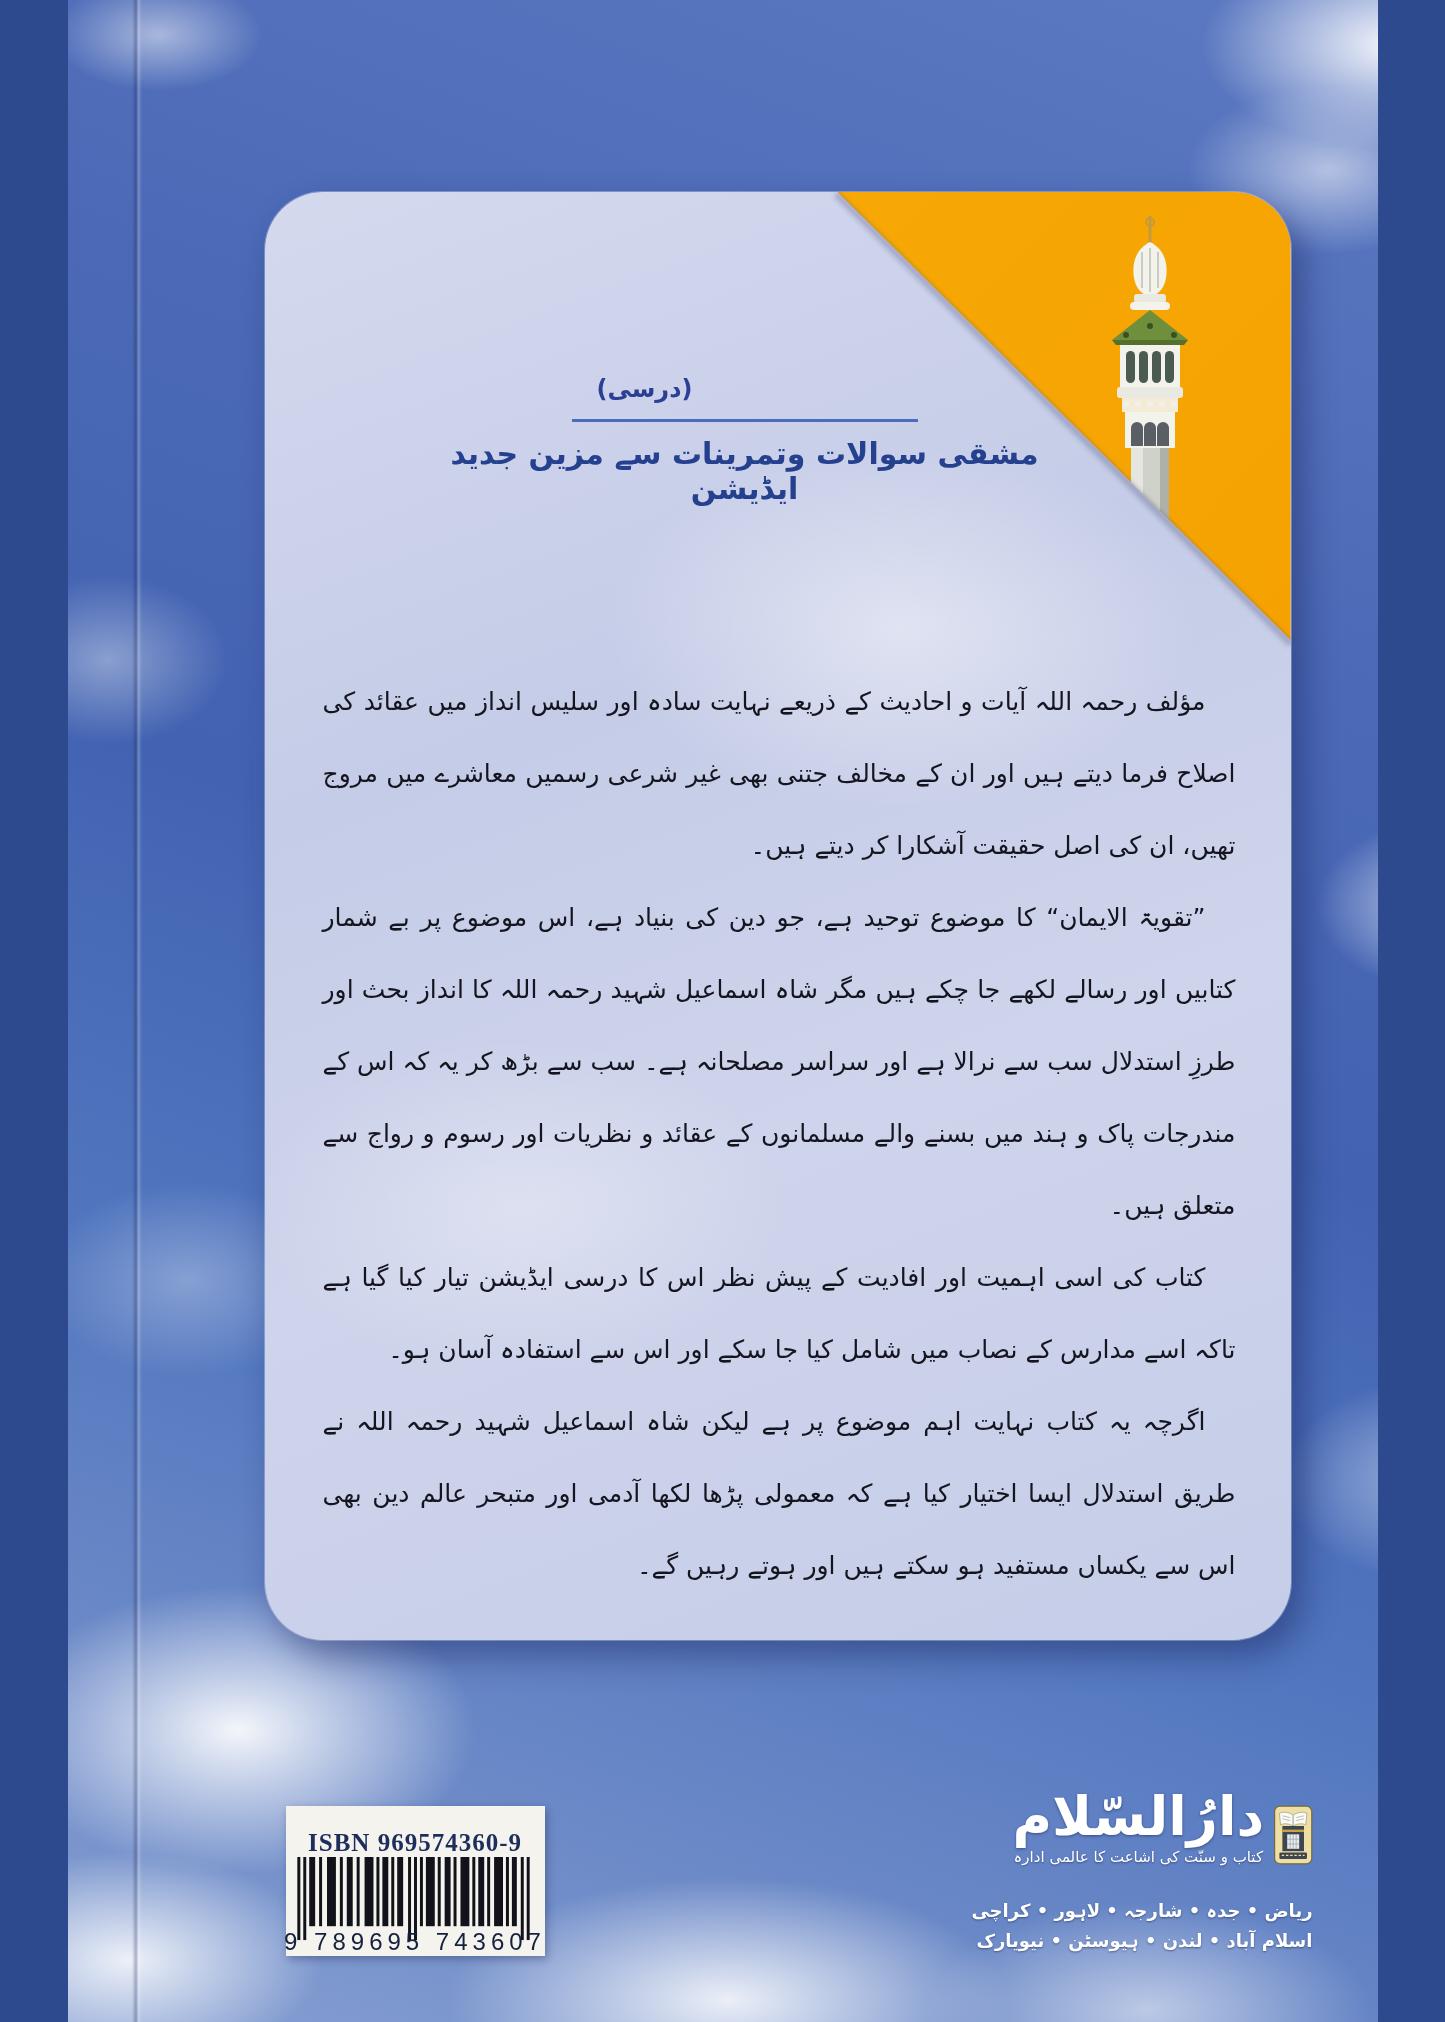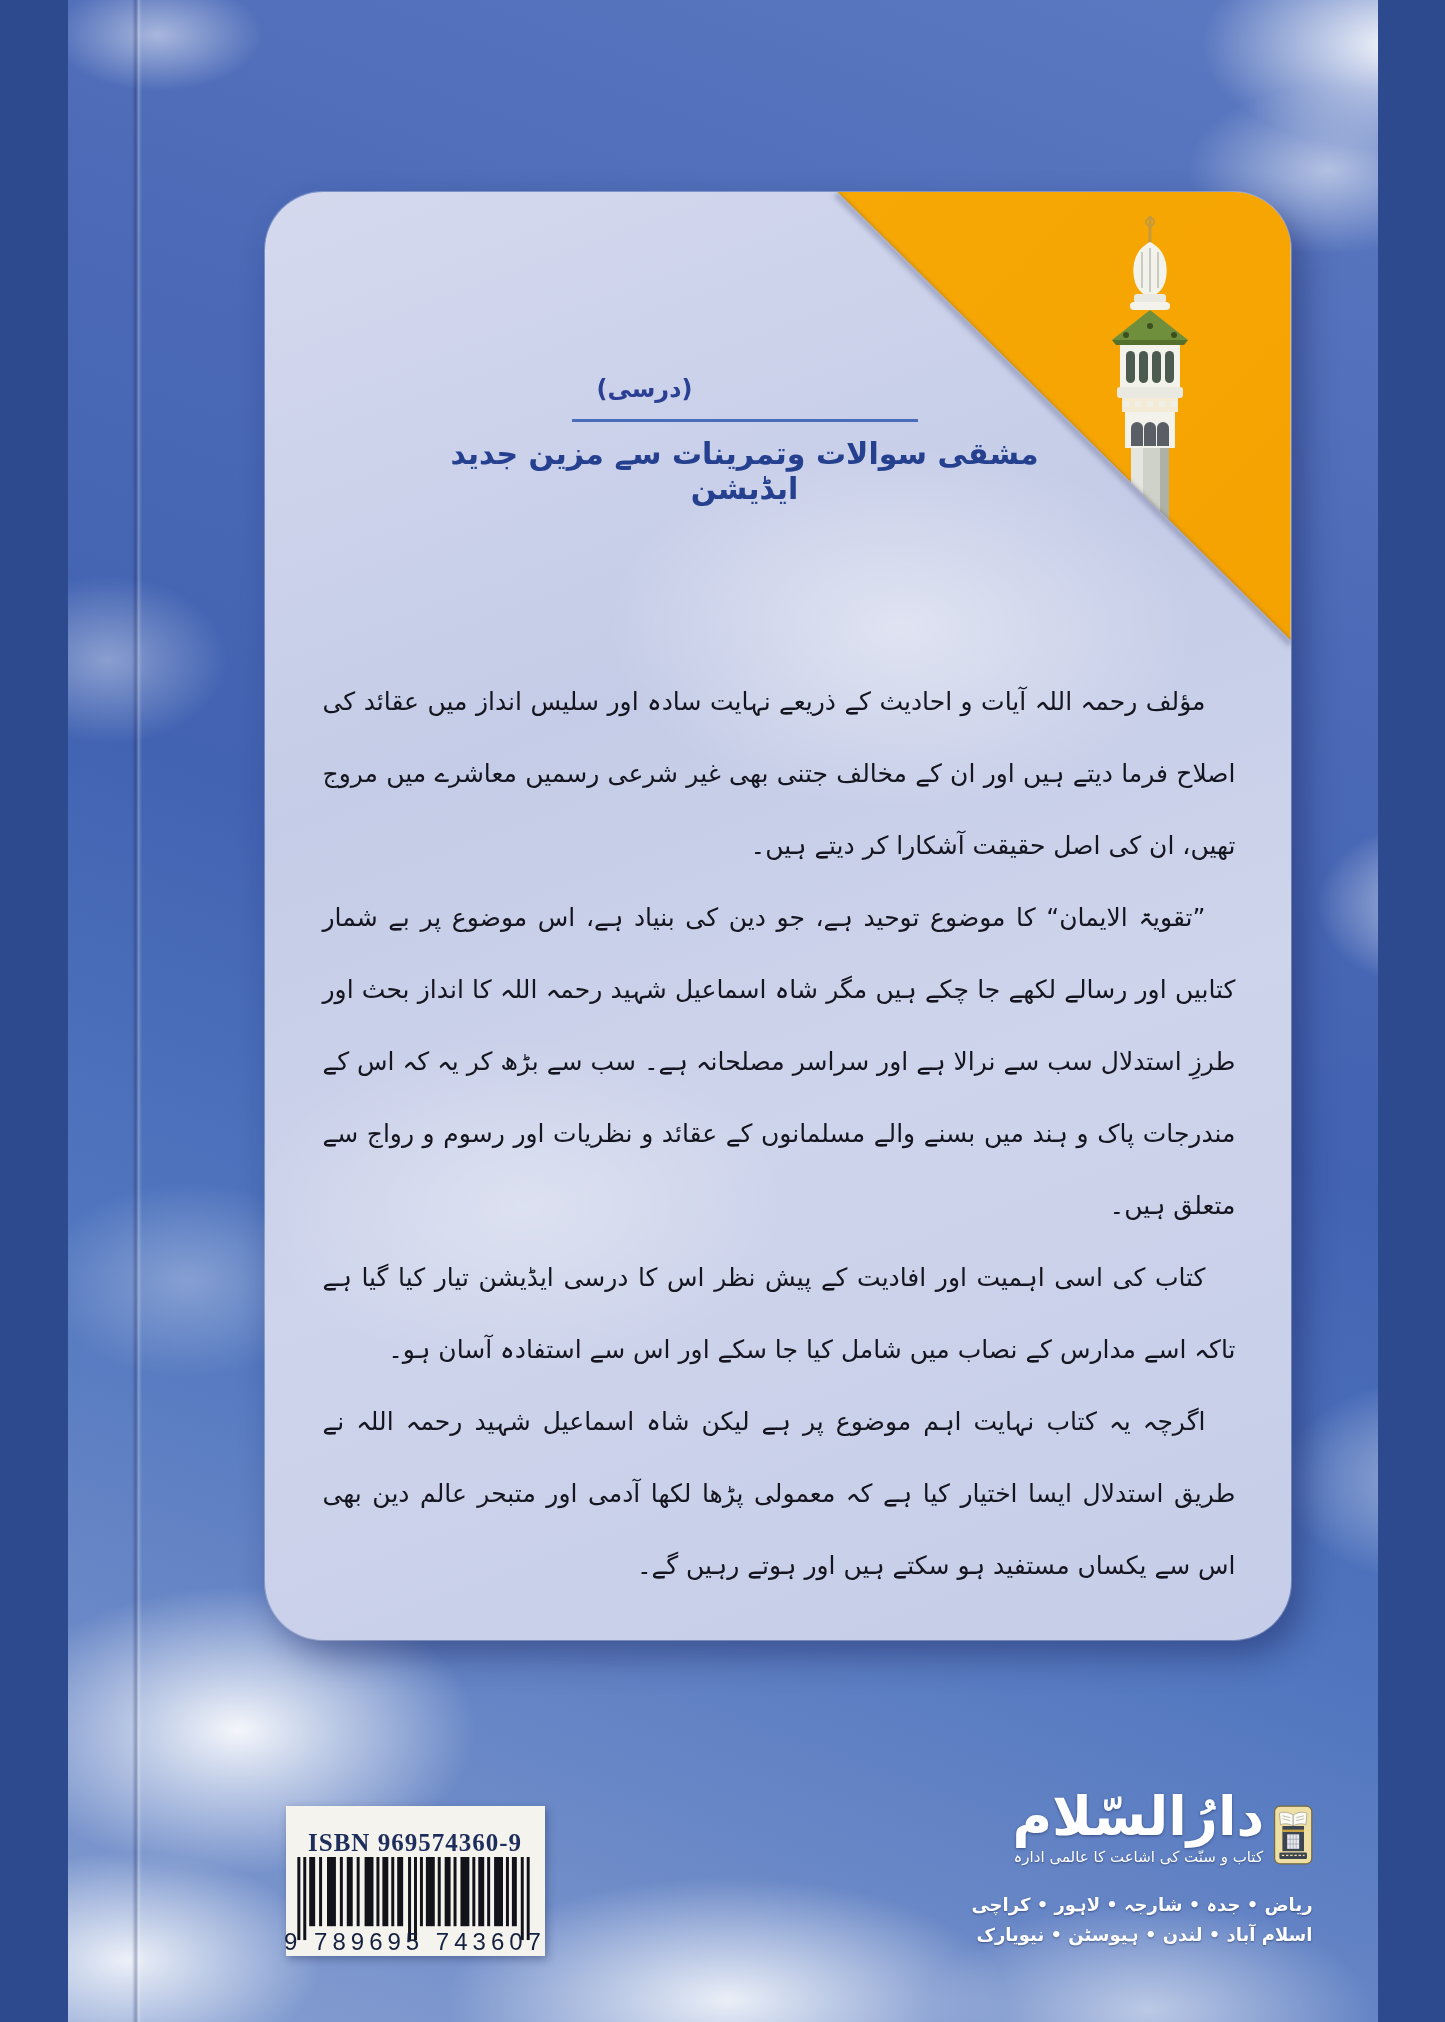--- a/index.html
+++ b/index.html
@@ -73,21 +73,21 @@
     display:flex;flex-direction:column;align-items:center;padding-top:23px;box-sizing:border-box;
   }
   .isbn-label{font-family:"Liberation Serif",serif;font-weight:bold;font-size:25px;color:#1d2d5c;letter-spacing:1px;white-space:nowrap;}
   .isbn-digits{font-family:Liberation Sans, sans-serif;font-size:24px;color:#14203f;letter-spacing:5px;margin-top:-16px;white-space:nowrap;}
   
   .publisher{position:absolute;left:945px;top:1786px;width:300px;color:#ffffff;direction:rtl;}
   .pub-row{display:flex;flex-direction:row;align-items:flex-start;gap:10px;}
   .pub-texts{flex:1;text-align:center;}
   .publisher-name{font-size:54px;line-height:62px;font-weight:bold;text-shadow:0 1px 3px rgba(20,30,70,.5);}
   .publisher-tagline{font-size:15px;white-space:nowrap;text-shadow:0 1px 2px rgba(20,30,70,.5);}
-  .pub-cities{margin-top:6px;text-align:center;font-size:18px;line-height:30px;font-weight:bold;text-shadow:0 1px 2px rgba(20,30,70,.5);}
+  .pub-cities{margin-top:12px;text-align:center;font-size:18px;line-height:30px;font-weight:bold;text-shadow:0 1px 2px rgba(20,30,70,.5);}
   .pub-cities div{white-space:nowrap;}
 </style>
 </head>
 <body>
 
 <div class="cover">
 
   <div class="clouds"></div>
   <div class="spine-crease"></div>
 

